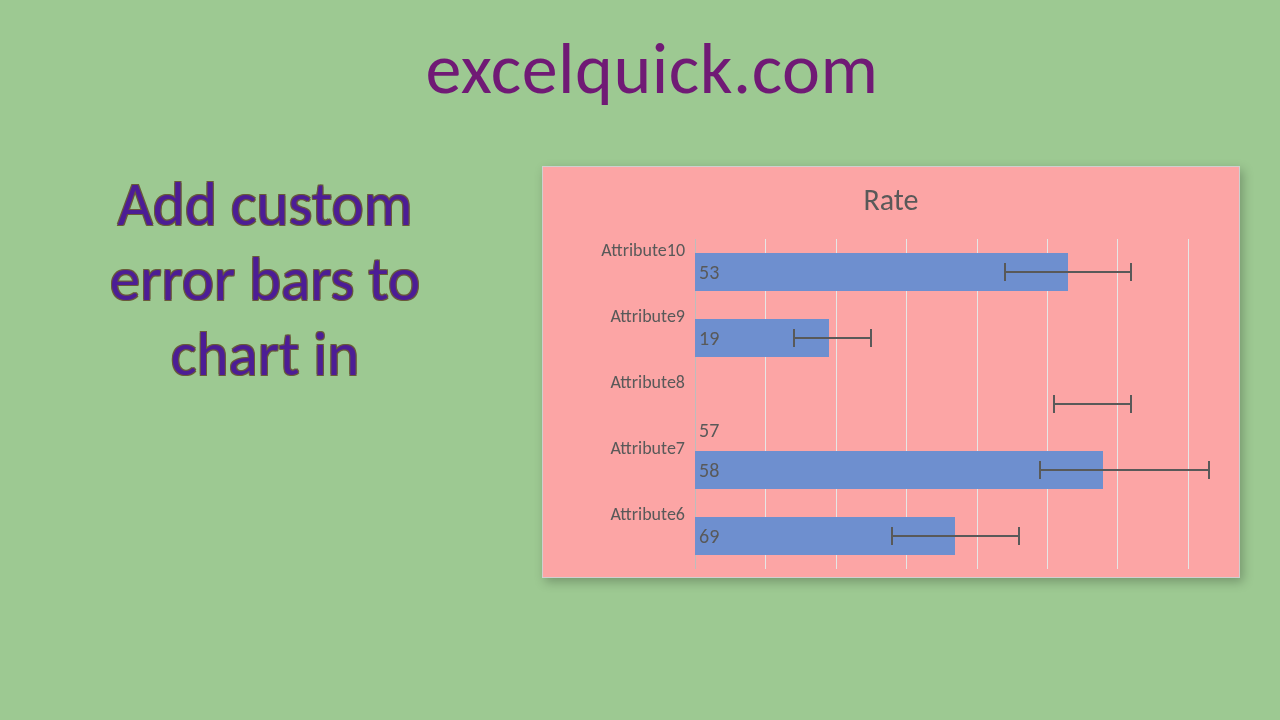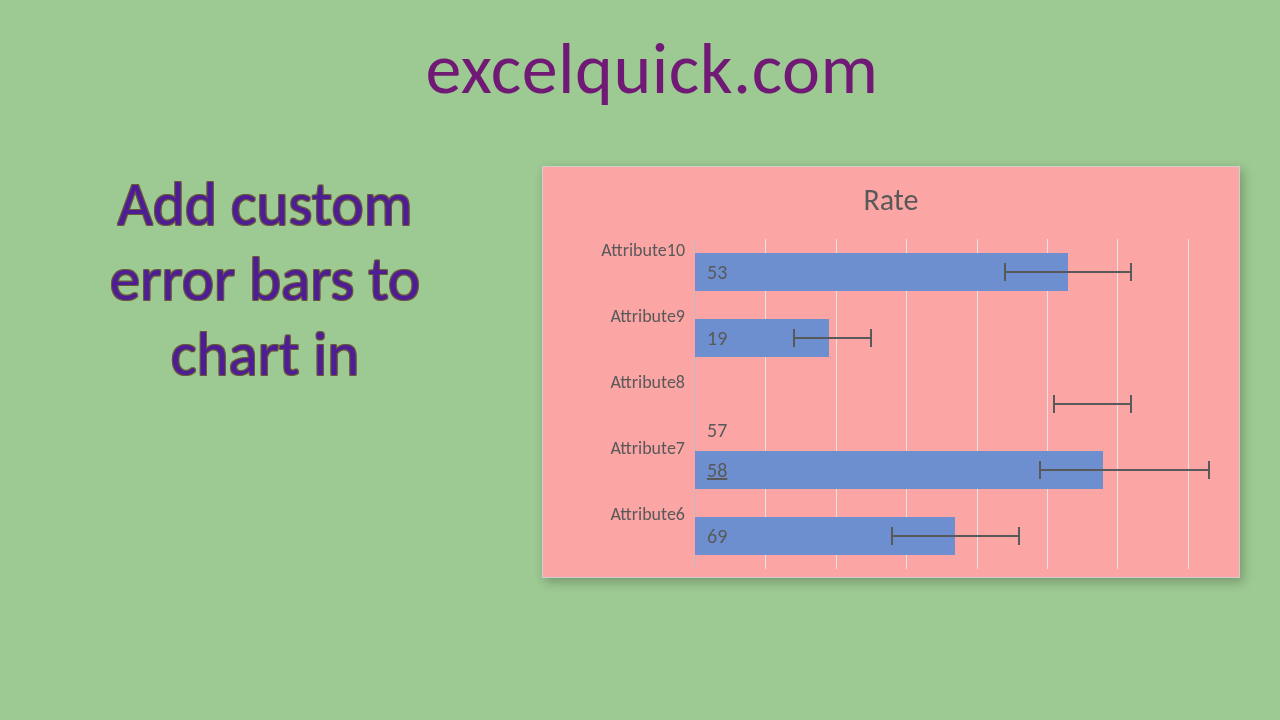--- a/index.html
+++ b/index.html
@@ -91,21 +91,21 @@
     height: 100%;
   }
   .bar {
     position: absolute;
     left: 0;
     top: 14px;
     bottom: 14px;
     background: #6e8fcf;
     display: flex;
     align-items: center;
-    padding-left: 12px;
+    padding-left: 4px;
     color: #595959;
     font-size: 20px;
     font-weight: 400;
     box-sizing: border-box;
   }
   .grid {
     position: absolute;
     left: 136px;
     right: 0;
     top: 0;
@@ -211,21 +211,21 @@
               <div class="err" style="left: 68%; width: 14.6667%;">
                 <div class="err-line"></div>
                 <div class="err-cap" style="left: -1px;"></div>
                 <div class="err-cap" style="right: -1px;"></div>
               </div>
             </div>
           </div>
           <div class="row">
             <div class="ylabel">Attribute7</div>
             <div class="bar-track">
-              <div class="bar" style="width: 77.3333%; text-decoration: underline;">
+              <div class="bar" style="width: 77.3333%;">
                 <span>58</span>
               </div>
               <div class="err" style="left: 65.3333%; width: 32%;">
                 <div class="err-line"></div>
                 <div class="err-cap" style="left: -1px;"></div>
                 <div class="err-cap" style="right: -1px;"></div>
               </div>
             </div>
           </div>
           <div class="row">

